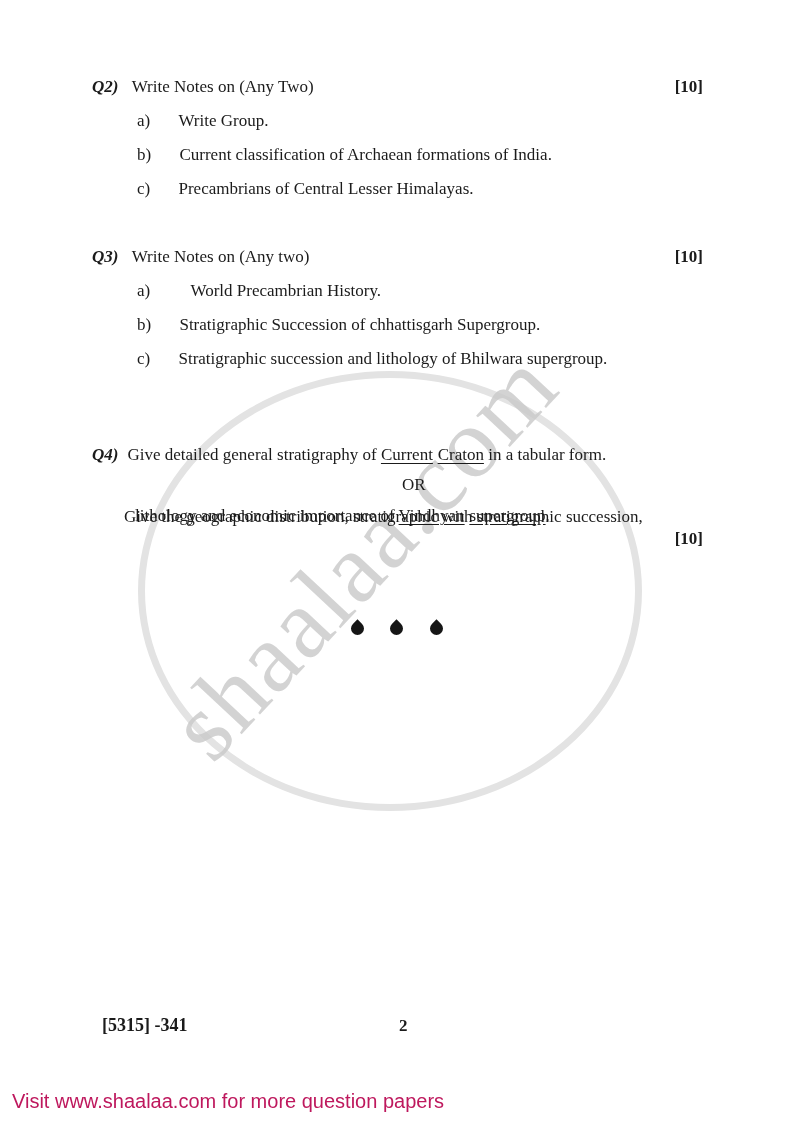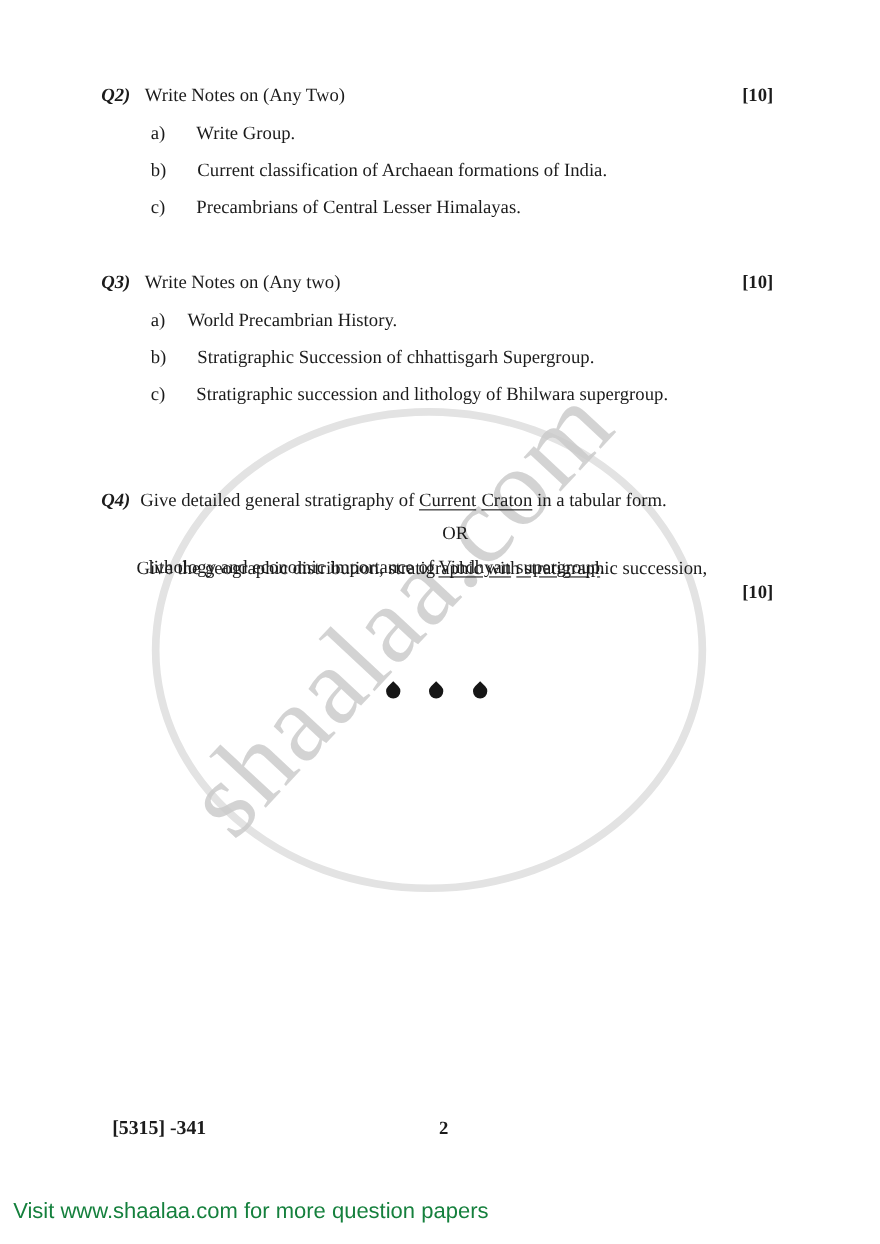--- a/index.html
+++ b/index.html
@@ -28,21 +28,21 @@
   .u { text-decoration:underline; text-underline-offset:3px; }
   .u + .u { margin-left:0.28em; }
   .drop {
     position:absolute; width:13px; height:13px; background:#161616;
     border-radius:0 50% 50% 50%; transform:rotate(45deg);
   }
   .footer-code { font-weight:bold; font-size:18px;margin-left:10px; }
   .page-num { font-weight:bold; }
   .bottom-bar {
     position:absolute; left:12px; top:1090px;
-    font-family:"Liberation Sans", sans-serif; font-size:20px; color:#15803d;
+    font-family:"Liberation Sans", sans-serif; font-size:20px; color:#be185d;
     white-space:nowrap;
   }
 </style>
 </head>
 <body>
 
 <div class="page">
 
   <div class="wm-circle"></div>
   <div class="wm-text">shaalaa.com</div>
@@ -67,21 +67,21 @@
   </div>
 
   <div class="abs" style="left:92px; top:247px;">
     <span class="qnum">Q3)</span>
     <span style="margin-left:9px;">Write Notes on (Any two)</span>
   </div>
   <div class="marks" style="top:247px;">[10]</div>
 
   <div class="abs" style="left:137px; top:281px;">
     <span>a)</span>
-    <span style="margin-left:16px;">World Precambrian History.</span>
+    <span style="margin-left:36px;">World Precambrian History.</span>
   </div>
   <div class="abs" style="left:137px; top:315px;">
     <span>b)</span>
     <span style="margin-left:24px;">Stratigraphic Succession of chhattisgarh Supergroup.</span>
   </div>
   <div class="abs" style="left:137px; top:349px;">
     <span>c)</span>
     <span style="margin-left:24px;">Stratigraphic succession and lithology of Bhilwara supergroup.</span>
   </div>
 

